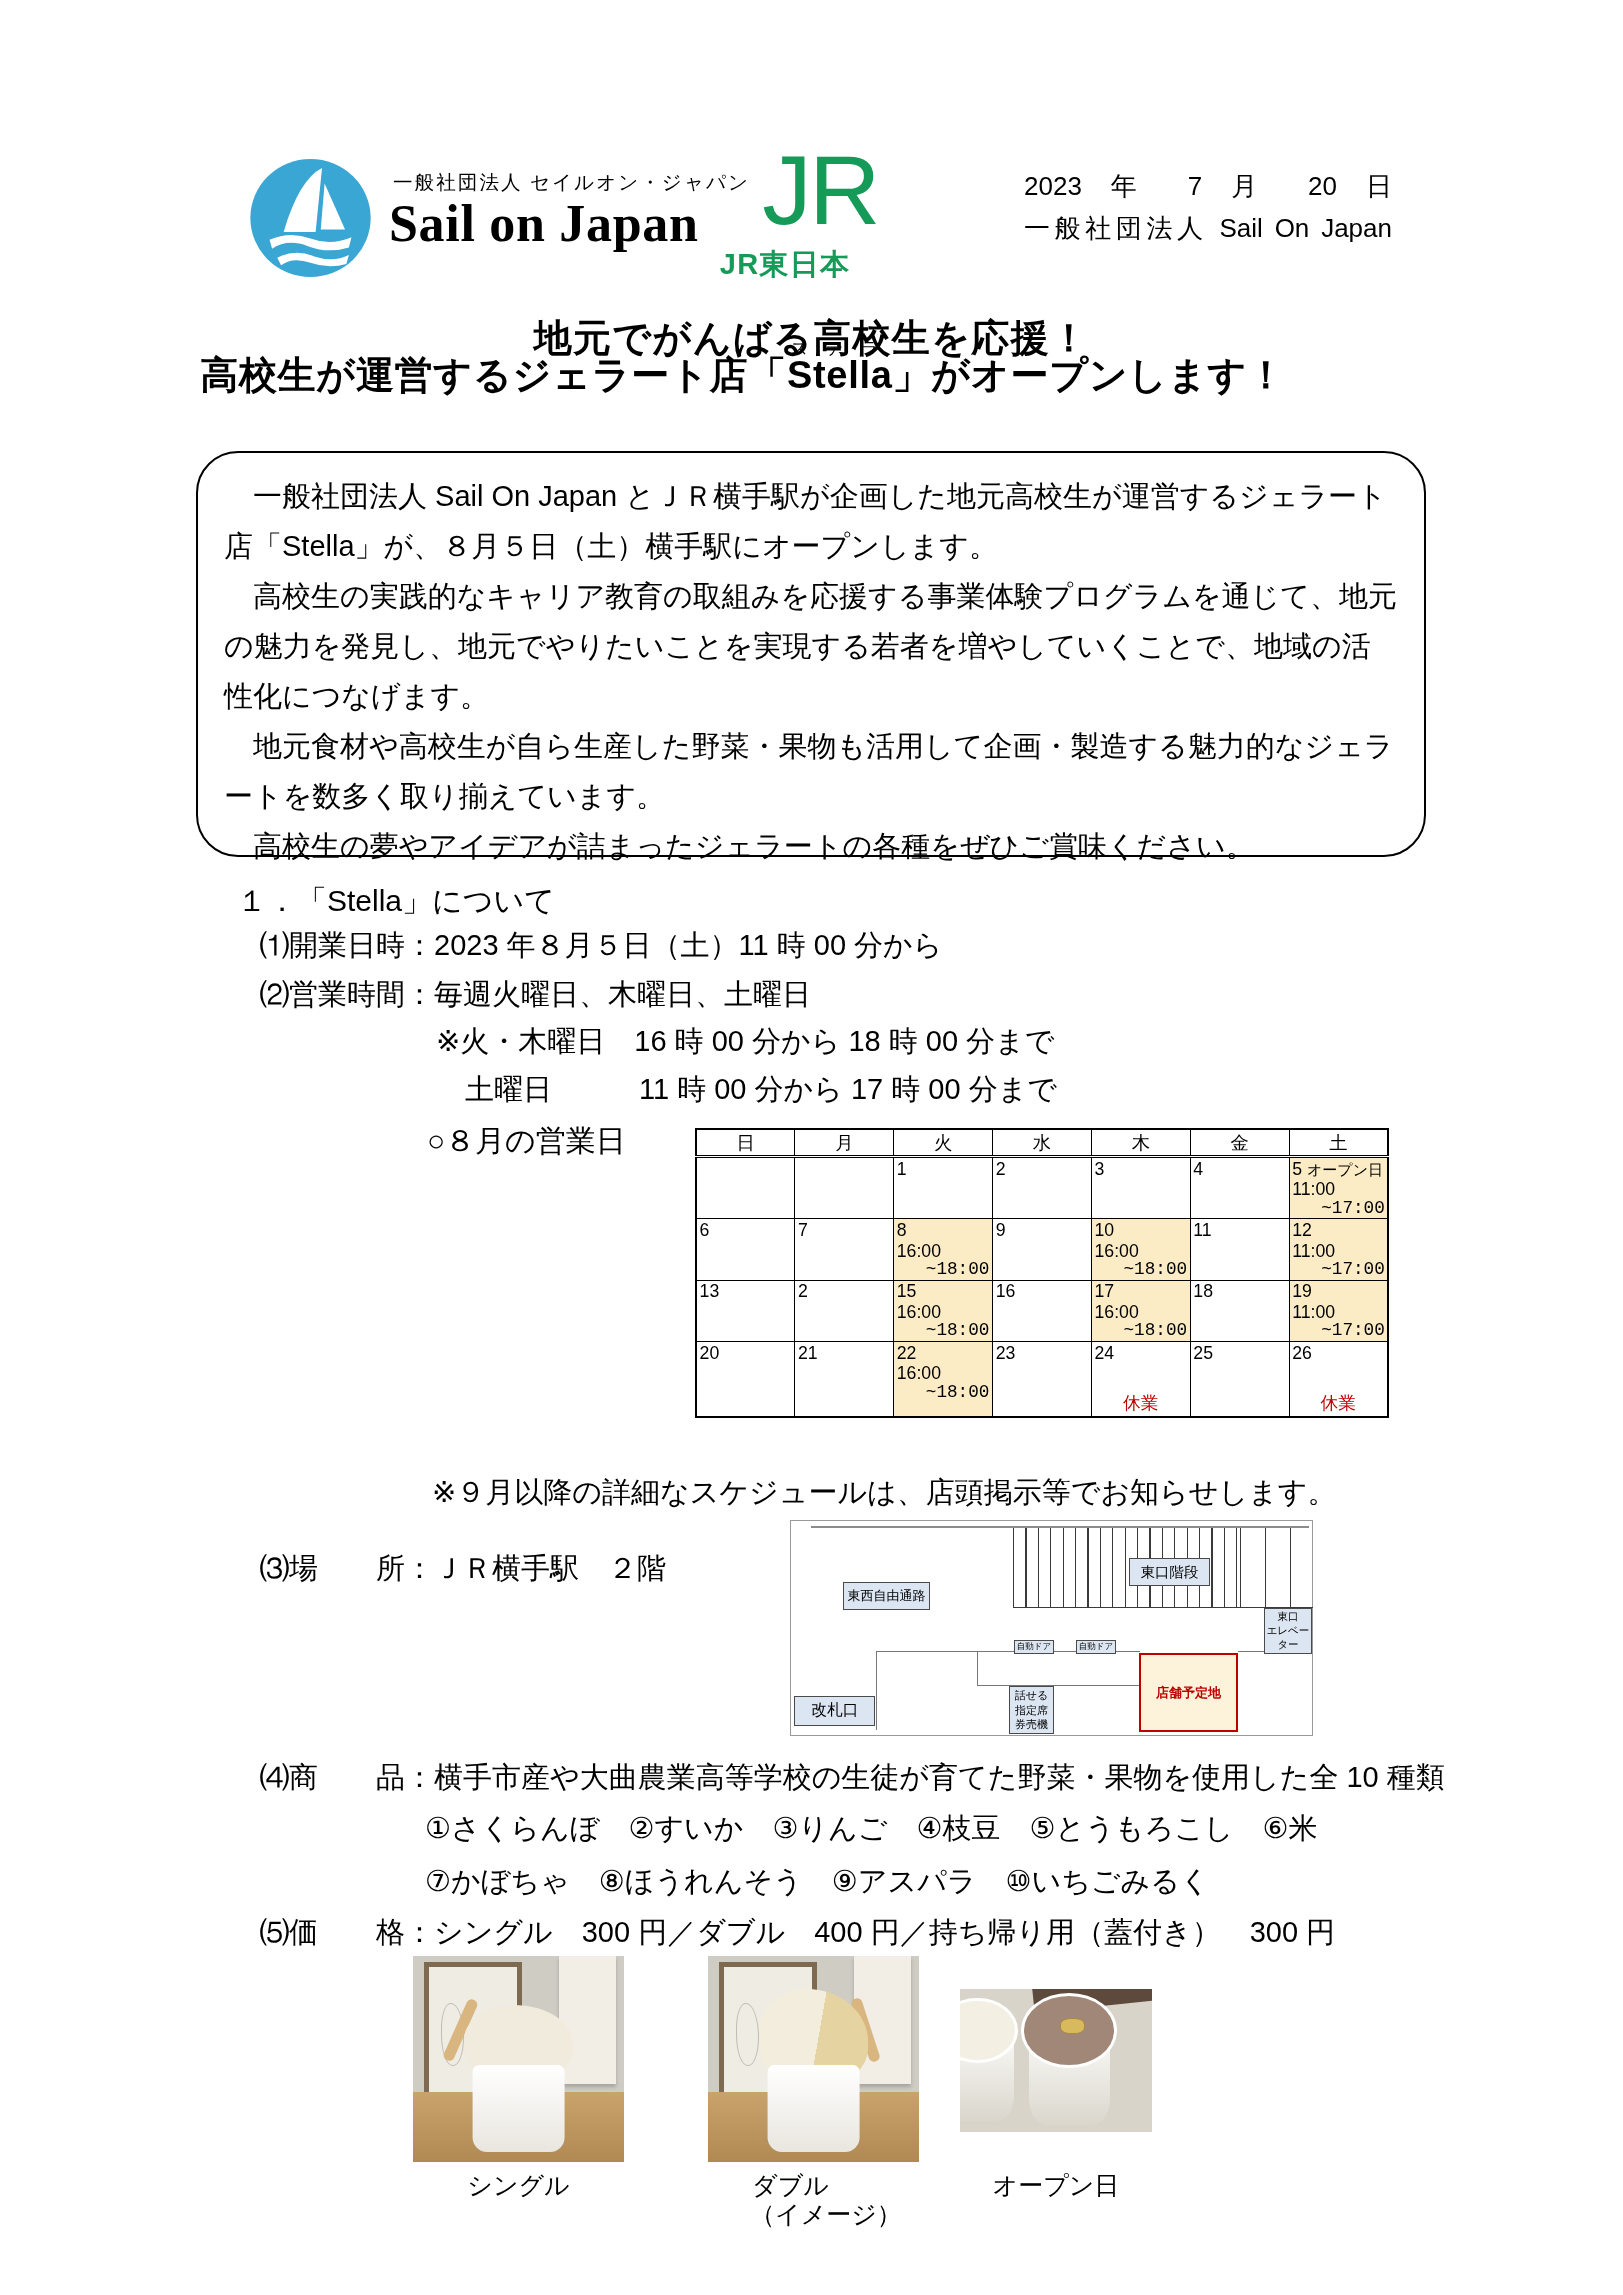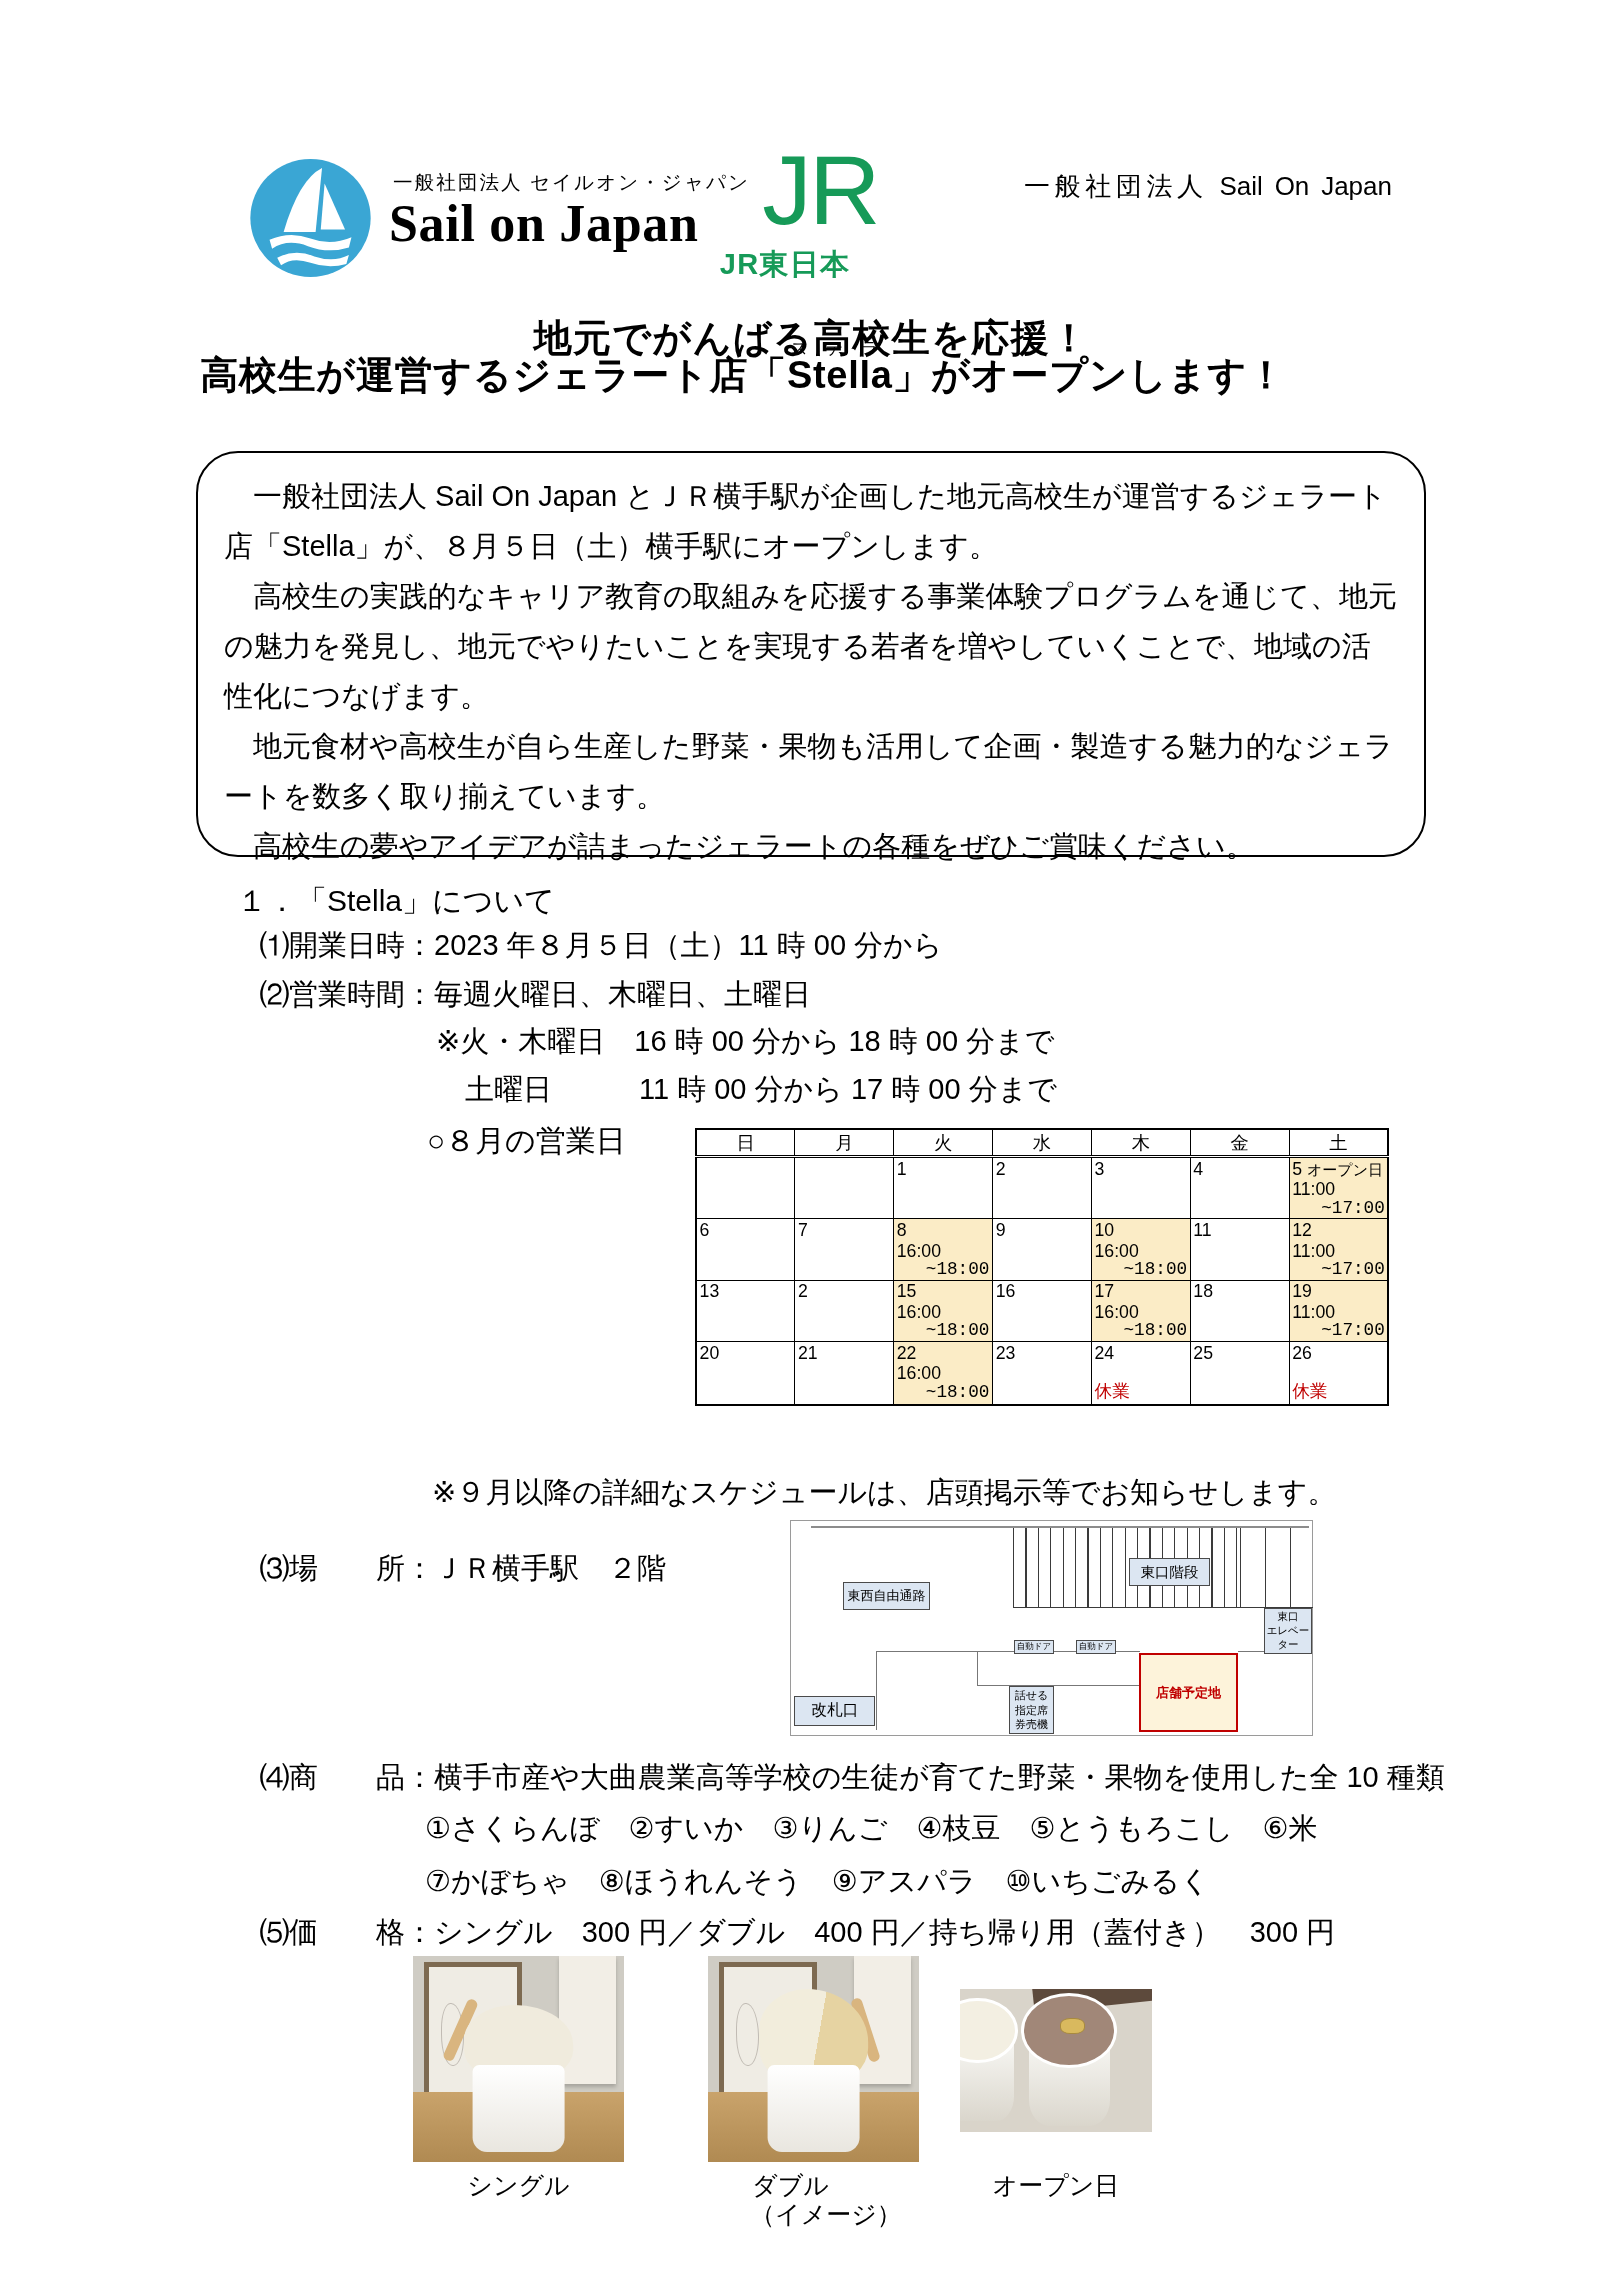--- a/index.html
+++ b/index.html
@@ -49,21 +49,21 @@
             table-layout:fixed;border:2px solid #000;}
   .calendar th{height:20px;font-size:18.3px;font-weight:500;padding:0;
                border:1.3px solid #000;border-bottom:3.3px double #000;}
   .calendar td{height:59px;vertical-align:top;font-size:17.7px;font-weight:500;
                padding:0.7px 2.6px;border:1.3px solid #000;}
   .calendar td.hl{background:var(--hl,#FBECC6);}
   .cday{line-height:21.6px;}
   .cnote{font-size:15px;}
   .ctime{line-height:18.3px;}
   .ctime.t2{padding-left:29px;font-family:Liberation Mono, monospace;}
-  .cstatus{color:var(--red,#C00000);margin-top:15px;}
+  .cstatus{color:var(--red,#C00000);text-align:center;margin-top:27px;}
 
   
   .map{left:790px;top:1520px;width:523px;height:216px;box-sizing:border-box;
        border:1.3px solid #9a9a9a;background:#fff;}
   .map .topline{left:19.6px;top:4.6px;width:498px;height:2px;background:#8c8c8c;}
   .map .stairs-a{left:222px;top:6.5px;width:226px;height:80px;
        background:repeating-linear-gradient(90deg,#3a3a3a 0 1.3px,transparent 1.3px 12.4px);}
   .map .stairs-b{left:449px;top:6.5px;width:72px;height:80px;
        background:repeating-linear-gradient(90deg,#3a3a3a 0 1.3px,transparent 1.3px 25px);}
   .map .stairs-base{left:222px;top:86px;width:300px;height:1.3px;background:#3a3a3a;}
@@ -138,20 +138,21 @@
     <path d="M18 67 Q34 60 50 66 Q66 72 82 65 L80 73 Q64 78 48 72 Q32 66 20 74 Z" fill="#ffffff"></path>
     <path d="M24 81 Q38 74 53 80 Q68 85 80 79 L78 86 Q64 90 50 85 Q36 80 27 87 Z" fill="#ffffff"></path>
   </svg>
   <div class="abs sail-org">一般社団法人 セイルオン・ジャパン</div>
   <div class="abs sail-name">Sail on Japan</div>
 
   <div class="abs jr-mark">JR</div>
   <div class="abs jr-name">JR東日本</div>
 
   <div class="abs date-block">
+    <div class="date-line">2023 年 7 月 20 日</div>
     <div class="date-line">一般社団法人 Sail On Japan</div>
   </div>
 
   <div class="abs title1">地元でがんばる高校生を応援！</div>
   <div class="abs title2"><span>高校生が運営するジェラート店「</span><ruby><span>Stella</span><rt>ステラ</rt></ruby><span>」がオープンします！</span></div>
 
   <div class="abs intro-box">
     <p>一般社団法人 Sail On Japan とＪＲ横手駅が企画した地元高校生が運営するジェラート店「Stella」が、８月５日（土）横手駅にオープンします。</p>
     <p>高校生の実践的なキャリア教育の取組みを応援する事業体験プログラムを通じて、地元の魅力を発見し、地元でやりたいことを実現する若者を増やしていくことで、地域の活性化につなげます。</p>
     <p>地元食材や高校生が自ら生産した野菜・果物も活用して企画・製造する魅力的なジェラートを数多く取り揃えています。</p>

